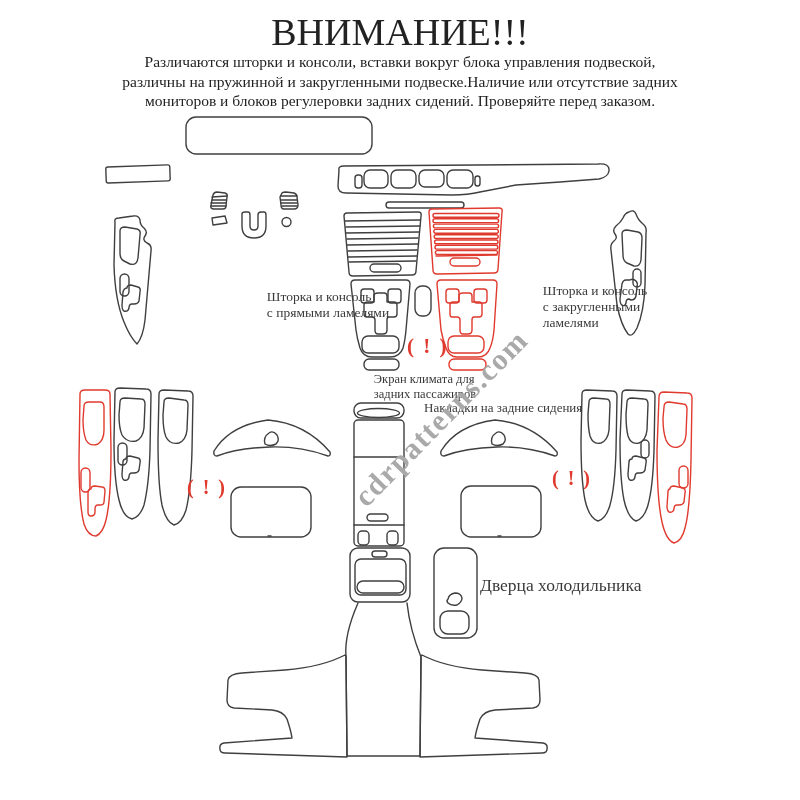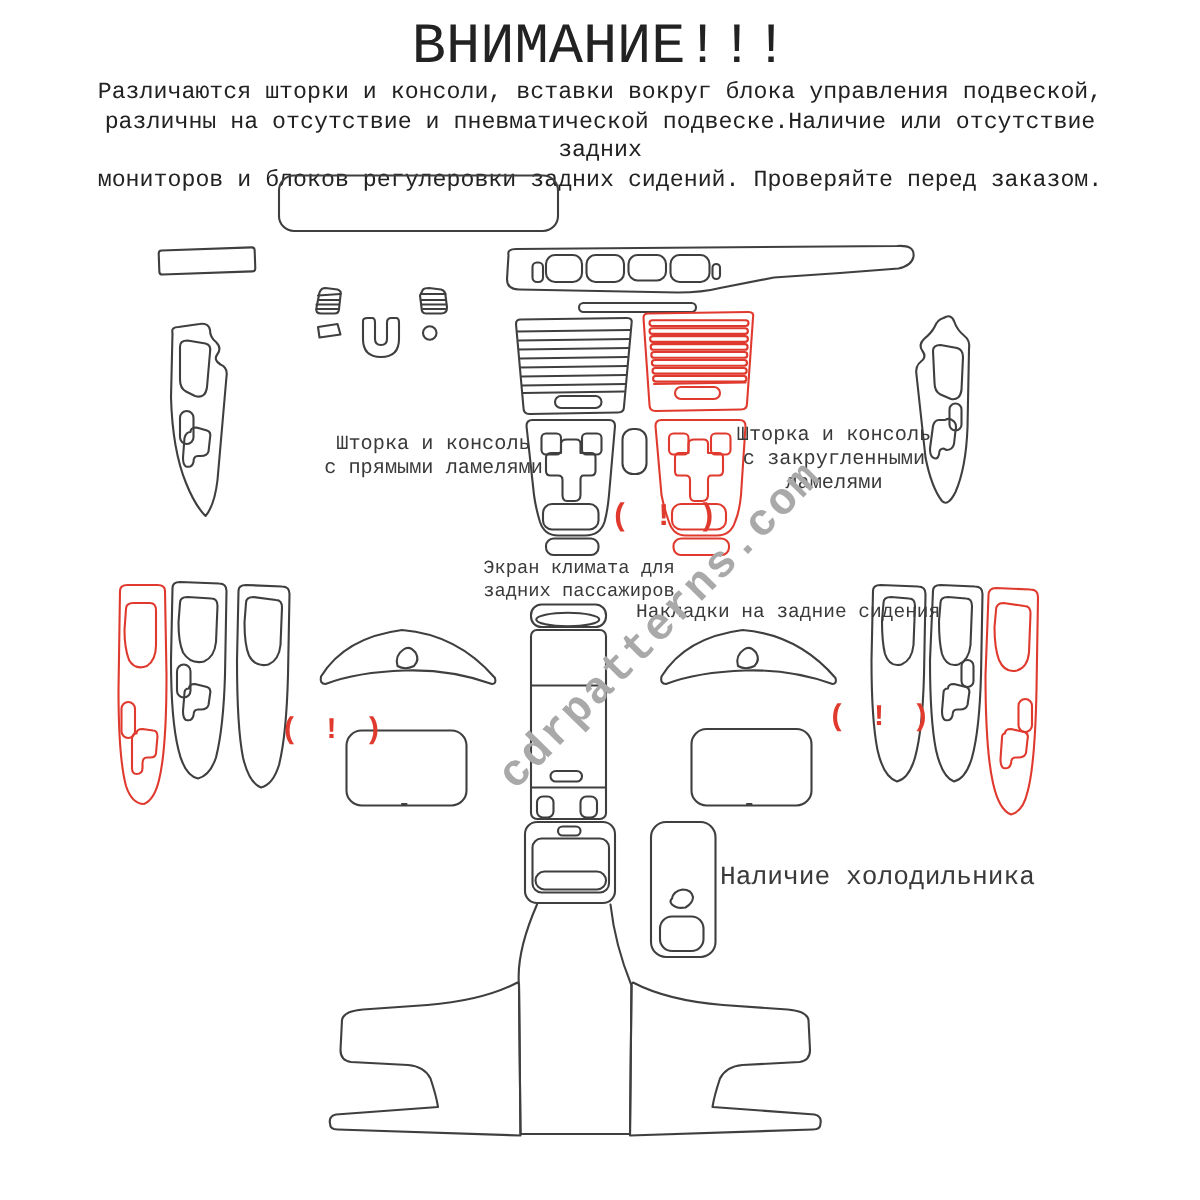--- a/index.html
+++ b/index.html
@@ -1,31 +1,31 @@
 <!DOCTYPE html>
 <html style="--outline: #3f3f3f; --red: #e03a2e; --text: #222222; --label: #3a3a3a; --wm: #a9a9a9;"><head>
 <meta charset="utf-8">
 <style>
   html,body{margin:0;padding:0;background:#fff;}
   .stage{
     position:relative;width:800px;height:800px;background:#fff;overflow:hidden;
-    font-family:Liberation Mono, monospace;
+    font-family:Liberation Serif, serif;
   }
   .title{
     position:absolute;left:0;top:10px;width:800px;text-align:center;
     font-size:38px;font-weight:400;color:var(--text);letter-spacing:0px;
   }
   .warning{
     position:absolute;left:60px;top:52px;width:680px;text-align:center;
     font-size:15.5px;line-height:19.5px;color:var(--text);white-space:pre-line;
   }
   .lbl{
     position:absolute;color:var(--label);white-space:pre-line;line-height:1.18;
   }
-  .lbl-center{transform:translateX(-50%);text-align:center;}
+  .lbl-center{transform:translateX(-50%);text-align:left;margin-left:39px;}
   .lbl-straight{left:289px;top:289px;font-size:13.5px;}
   .lbl-rounded{left:556px;top:283px;font-size:13.5px;}
   .lbl-climate{left:386px;top:372px;font-size:12.5px;}
   .lbl-nakladki{left:424px;top:400px;font-size:13px;}
   .lbl-fridge{left:480px;top:575px;font-size:17.5px;}
   .warn{
     position:absolute;color:var(--red);font-size:20px;font-weight:bold;
     letter-spacing:2px;white-space:nowrap;
   }
   .warn-1{left:407px;top:334px;font-size:21px;}
@@ -41,21 +41,21 @@
   svg.diagram *{fill:none;stroke:var(--outline);stroke-width:1.4;stroke-linejoin:round;stroke-linecap:round;}
   svg.diagram .red, svg.diagram .red *{stroke:var(--red);}
 </style>
 </head>
 <body style="background: rgb(255, 255, 255);">
 
 <div class="stage">
 
   <div class="title">ВНИМАНИЕ!!!</div>
   <div class="warning">Различаются шторки и консоли, вставки  вокруг блока управления подвеской,
-различны на отсутствие и пневматической подвеске.Наличие или отсутствие задних
+различны на пружинной и закругленными подвеске.Наличие или отсутствие задних
 мониторов и блоков регулеровки задних сидений. Проверяйте перед заказом.</div>
 
   <svg class="diagram" width="800" height="800" viewBox="0 0 800 800">
 
     <g>
       <rect x="186" y="117" width="186" height="37" rx="10"></rect>
     </g>
     <g transform="rotate(-2 137 174)">
       <rect x="106" y="166" width="64" height="16" rx="2"></rect>
     </g>
@@ -224,20 +224,20 @@
   </svg>
 
   <div class="lbl lbl-center lbl-straight">Шторка и консоль
 с прямыми ламелями</div>
   <div class="lbl lbl-center lbl-rounded">Шторка и консоль
 с закругленными
 ламелями</div>
   <div class="lbl lbl-nakladki">Накладки на задние сидения</div>
   <div class="lbl lbl-center lbl-climate">Экран климата для
 задних пассажиров</div>
-  <div class="lbl lbl-fridge">Наличие холодильника</div>
+  <div class="lbl lbl-fridge">Дверца холодильника</div>
 
   <div class="warn warn-1">( ! )</div>
   <div class="warn warn-2">( ! )</div>
   <div class="warn warn-3">( ! )</div>
 
   <div class="watermark">cdrpatterns.com</div>
 </div>
 
 </body></html>

